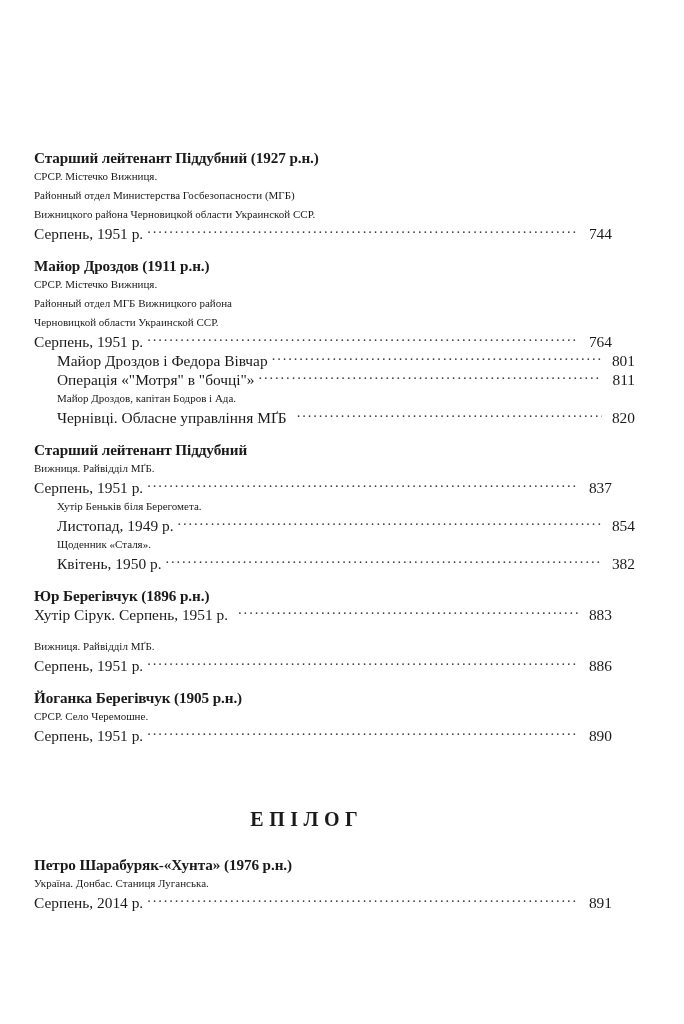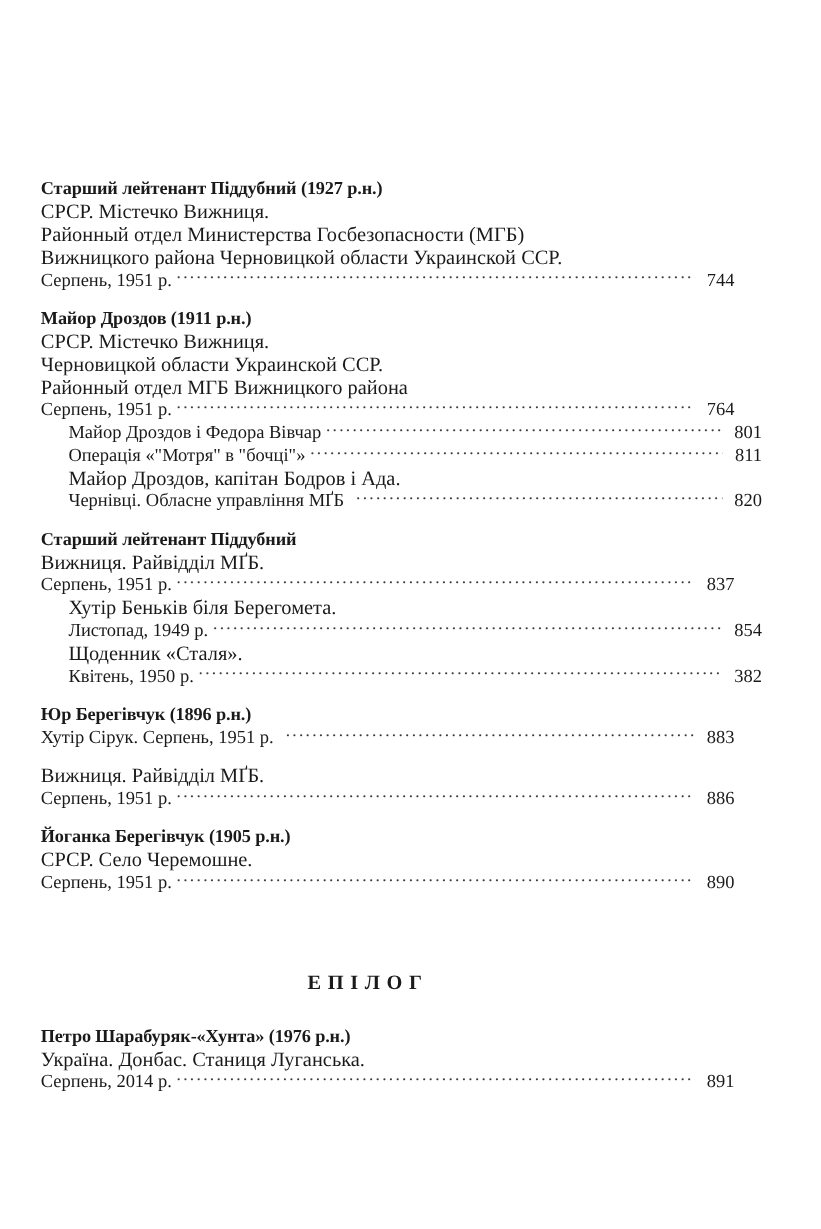--- a/index.html
+++ b/index.html
@@ -35,21 +35,21 @@
 
   .title {
     font-weight: bold;
     font-size: 15.2px;
     line-height: 19px;
     letter-spacing: -0.1px;
     white-space: nowrap;
   }
 
   .line {
-    font-size: 17px;
+    font-size: 11px;
     line-height: 19px;
     white-space: nowrap;
   }
 
   .sub { padding-left: 23px; }
 
   
   .row {
     display: flex;
     align-items: flex-start;
@@ -89,21 +89,21 @@
   
   .epilog-wrap {
     margin-top: 64px;
     margin-bottom: 25px;
     text-align: center;
     padding-right: 38px;
   }
   .epilog {
     display: inline-block;
     font-weight: bold;
-    font-size: 17px;
+    font-size: 20px;
     letter-spacing: 5.5px;
     text-indent: 5.5px;
     line-height: 20px;
   }
 </style>
 </head>
 <body>
 
 <div class="page">
   <div class="toc">
@@ -116,22 +116,22 @@
       <div class="row">
         <span class="label">Серпень, 1951 р.</span>
         <span class="leader"></span>
         <span class="pageno">744</span>
       </div>
     </div>
 
     <div class="entry">
       <div class="title">Майор Дроздов (1911 р.н.)</div>
       <div class="line">СРСР. Містечко Вижниця.</div>
+      <div class="line">Районный отдел МГБ Вижницкого района</div>
       <div class="line">Черновицкой области Украинской ССР.</div>
-      <div class="line">Районный отдел МГБ Вижницкого района</div>
       <div class="row">
         <span class="label">Серпень, 1951 р.</span>
         <span class="leader"></span>
         <span class="pageno">764</span>
       </div>
       <div class="row sub">
         <span class="label">Майор Дроздов і Федора Вівчар</span>
         <span class="leader"></span>
         <span class="pageno">801</span>
       </div>

